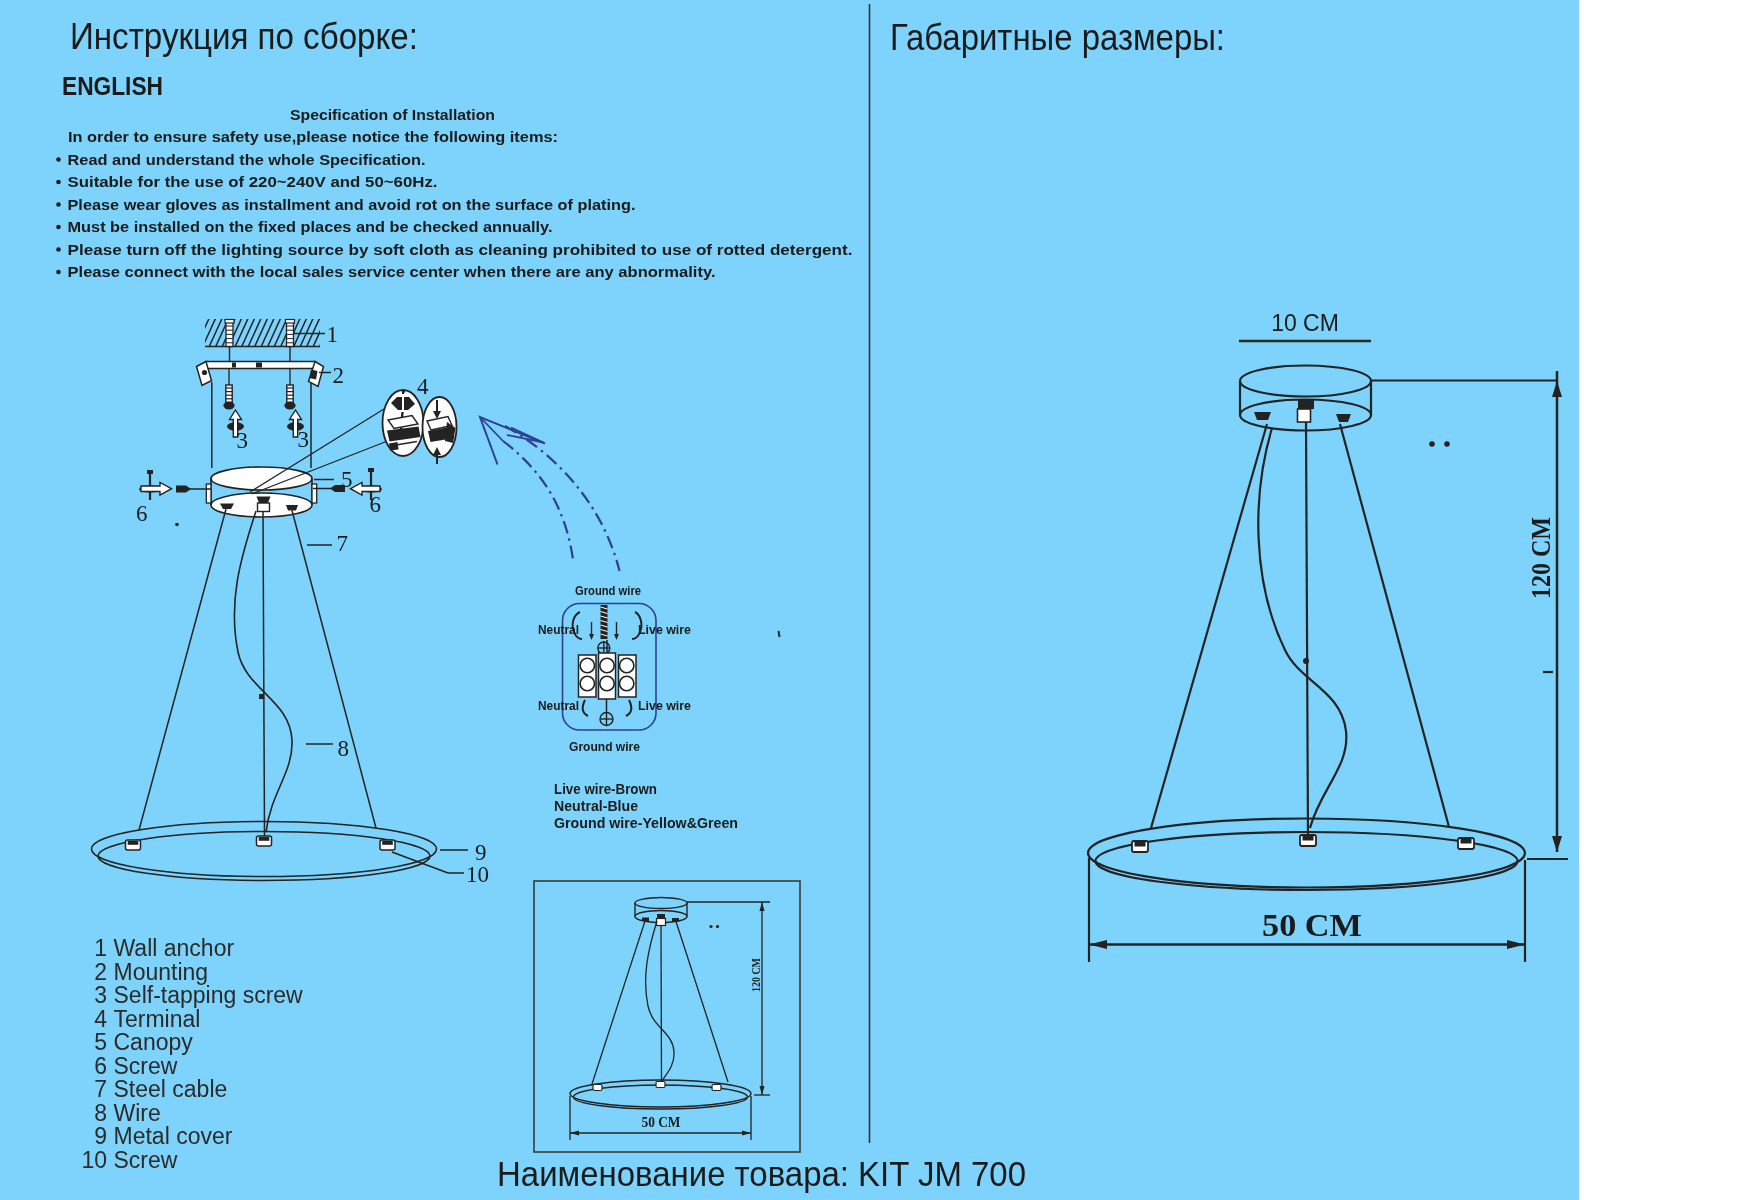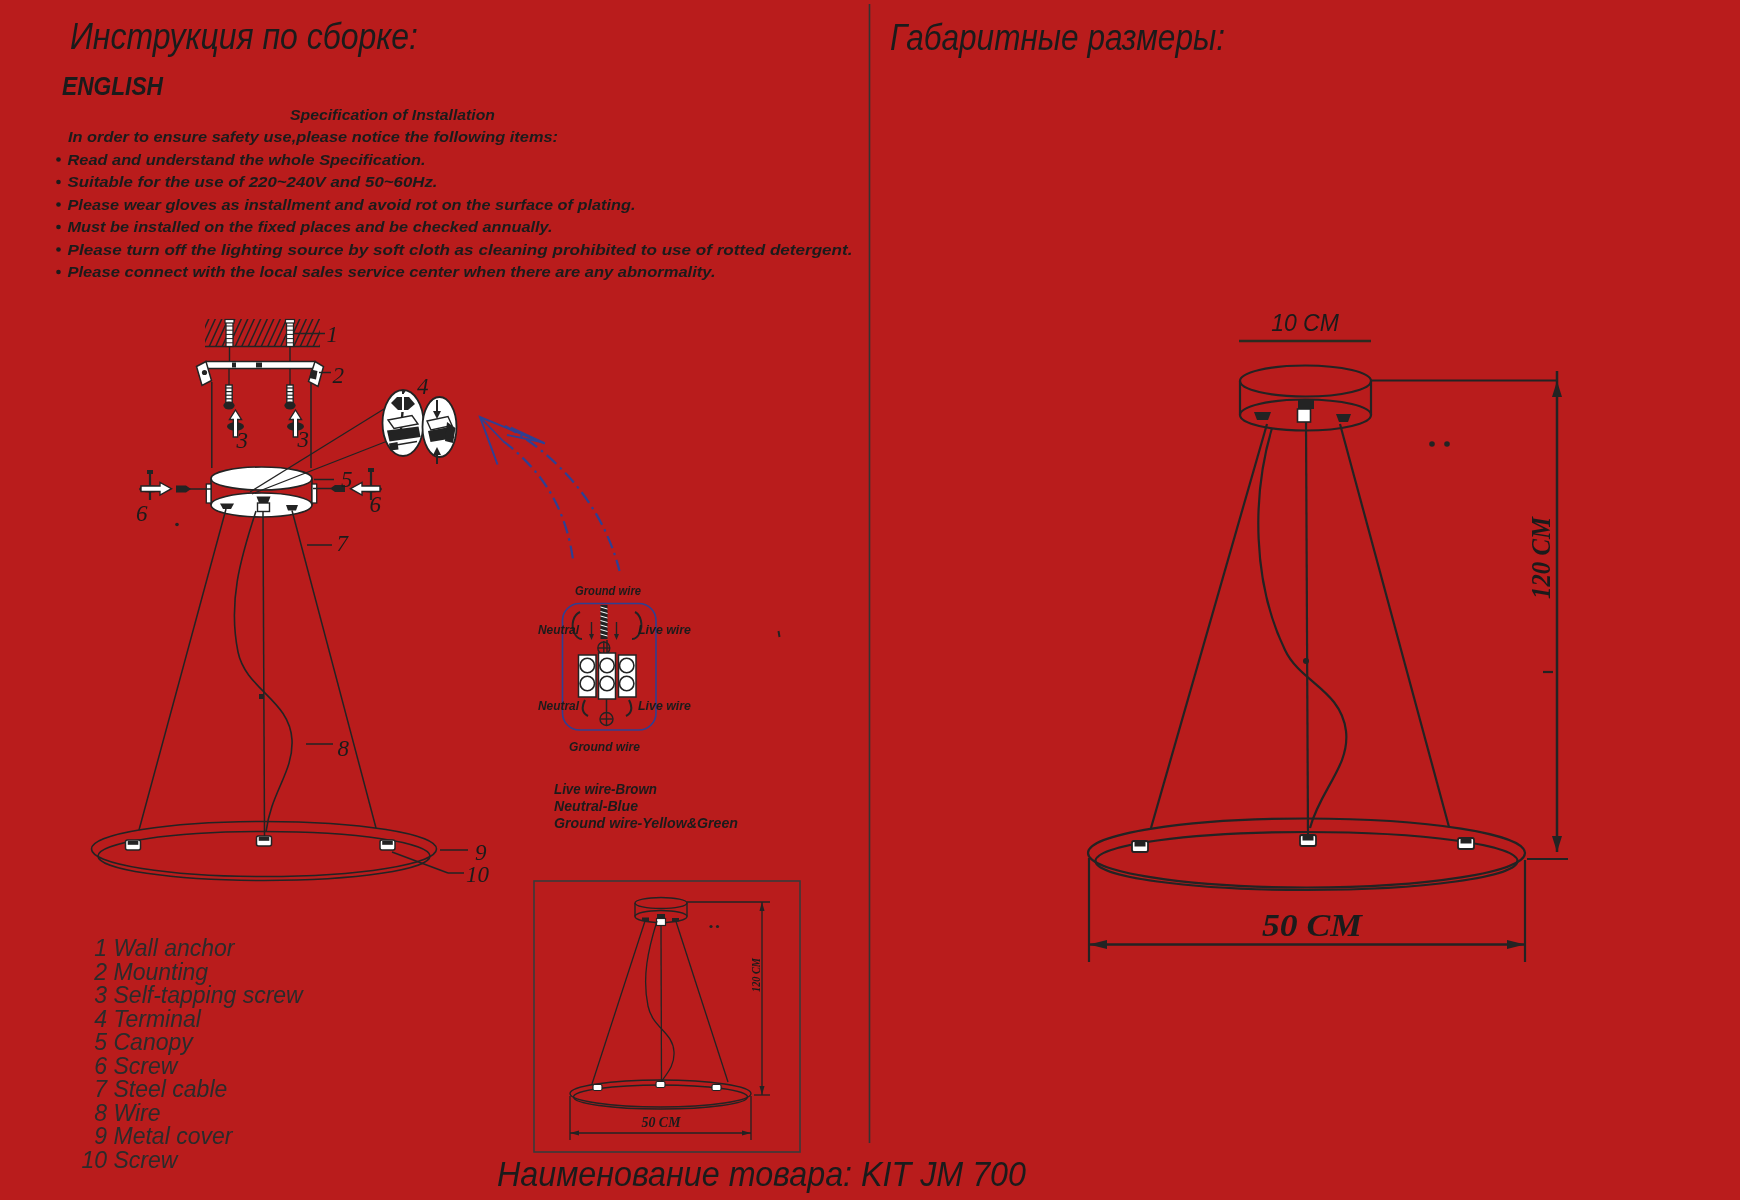--- a/index.html
+++ b/index.html
@@ -1,15 +1,15 @@
 <!DOCTYPE html>
 <html><head><meta charset="utf-8">
 <style>
 html,body{margin:0;padding:0;background:#fff;}
-#page{position:relative;width:1740px;height:1200px;background:#b91c1c;overflow:hidden;font-style:italic;}
+#page{position:relative;width:1579px;height:1200px;background:#7dd3fc;overflow:hidden;}
 svg{font-family:"Liberation Sans",sans-serif;}
 </style></head>
 <body>
 <div id="page">
 <svg width="1740" height="1200" viewBox="0 0 1740 1200" xmlns="http://www.w3.org/2000/svg">
 <defs></defs>
 <text x="70" y="49" font-size="37" fill="#1b1b1b" textLength="348" lengthAdjust="spacingAndGlyphs">Инструкция по сборке:</text>
 <text x="890" y="50" font-size="37" fill="#1b1b1b" textLength="335" lengthAdjust="spacingAndGlyphs">Габаритные размеры:</text>
 <text x="62" y="95" font-size="26" font-weight="bold" fill="#1b1b1b" textLength="101" lengthAdjust="spacingAndGlyphs">ENGLISH</text>
 <text x="290" y="120" font-size="14.5" font-weight="bold" fill="#1b1b1b" textLength="205" lengthAdjust="spacingAndGlyphs">Specification of Installation</text>

